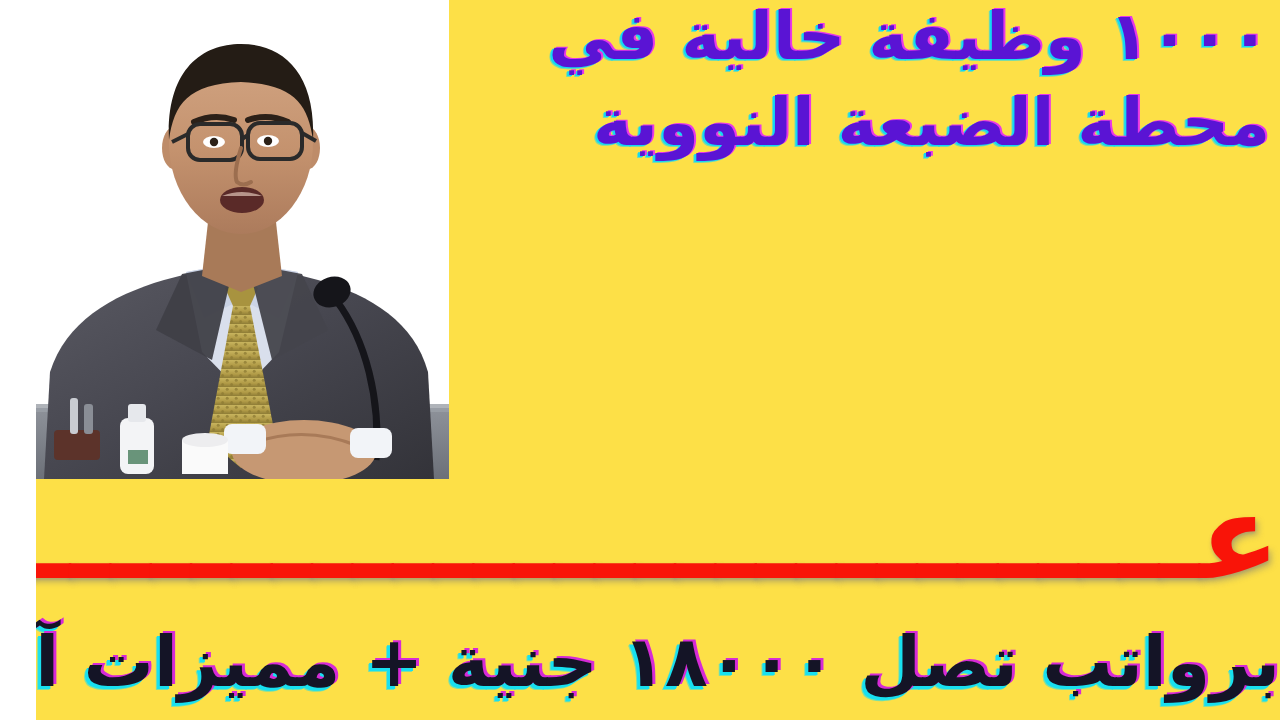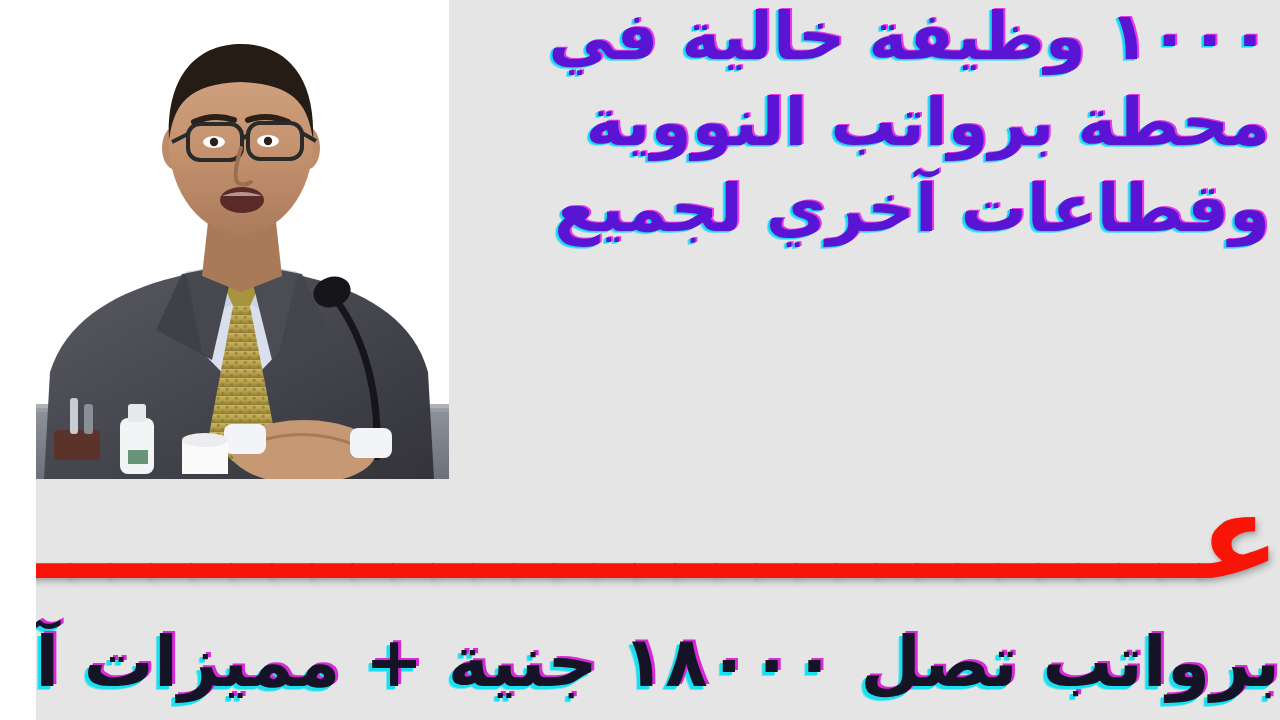--- a/index.html
+++ b/index.html
@@ -7,21 +7,21 @@
     margin: 0;
     padding: 0;
     background: #ffffff;
   }
 
   #canvas {
     position: relative;
     width: 1244px;
     height: 720px;
     overflow: hidden;
-    background: #e5e5e5;
+    background: #fde047;
     font-family: "DejaVu Sans", "Liberation Sans", sans-serif;
   }
 
   
   .photo-wrap {
     position: absolute;
     left: 0;
     top: 0;
     width: 413px;
     height: 479px;
@@ -205,22 +205,21 @@
       <rect x="84" y="418" width="34" height="56" rx="8" fill="#F3F4F6"></rect>
       <rect x="92" y="404" width="18" height="18" rx="3" fill="#E6E8EC"></rect>
       <rect x="92" y="450" width="20" height="14" fill="#2E6B46" opacity="0.7"></rect>
       <path d="M 146 440 h 46 v 34 h -46 z" fill="#FAFAFA"></path>
       <ellipse cx="169" cy="440" rx="23" ry="7" fill="#EDEDEF"></ellipse>
     </svg>
   </div>
 
   <div class="headline">
     <div class="hl-line l1">١٠٠٠ وظيفة خالية في</div>
-    <div class="hl-line l2">محطة برواتب النووية</div>
-    <div class="hl-line l3">وقطاعات آخري لجميع</div>
+    <div class="hl-line l2">محطة الضبعة النووية</div>
   </div>
 
   <div class="urgent">
     <span class="urgent-text">عــــــــــــــــــــــــــــــــــــــــاجل</span>
   </div>
 
   <div class="salary">
     <span class="salary-text">برواتب تصل ١٨٠٠٠ جنية + مميزات آخري</span>
   </div>
 

